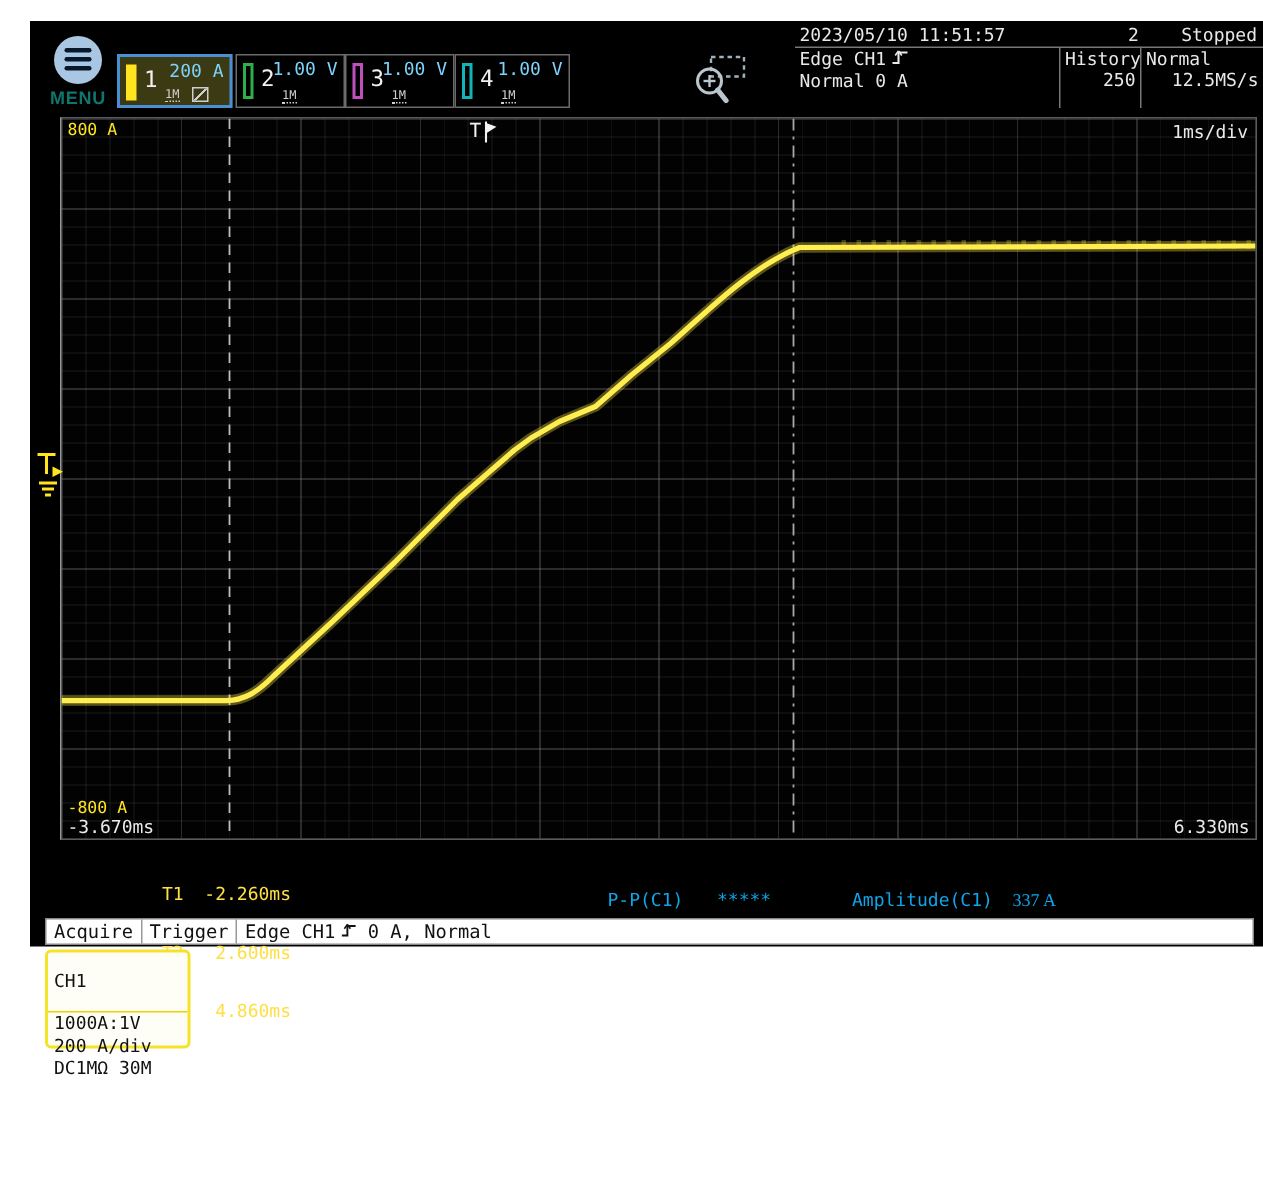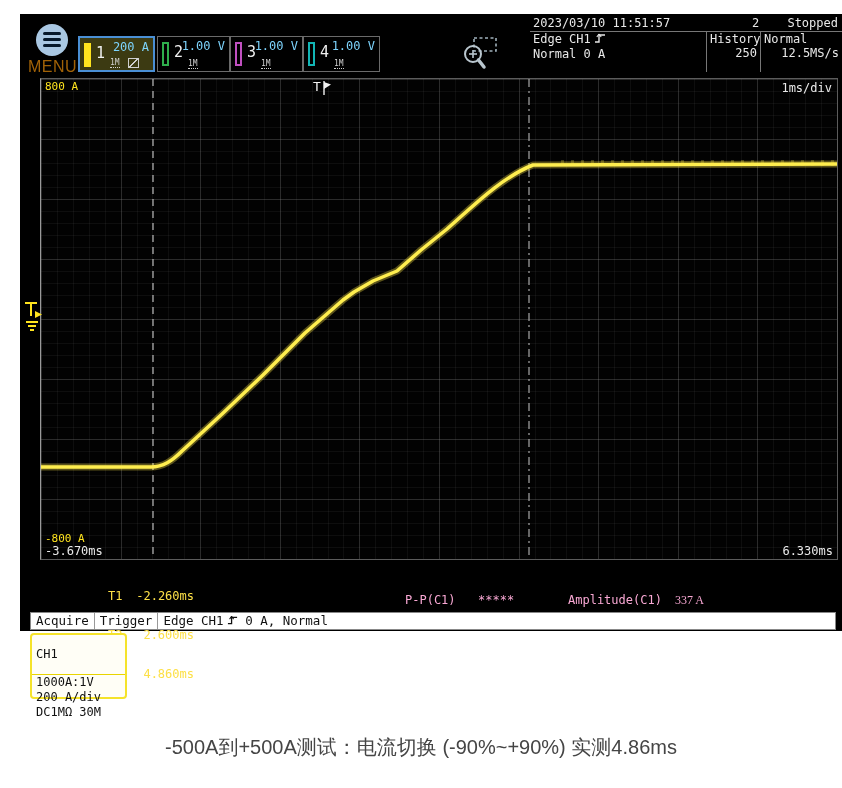--- a/index.html
+++ b/index.html
@@ -5,21 +5,21 @@
   html,body{margin:0;padding:0;background:#fff;}
   .page{position:relative;width:842px;height:788px;background:#ffffff;overflow:hidden;
         font-family:"DejaVu Sans Mono", monospace;}
   .scope{position:absolute;left:20px;top:14px;width:822px;height:617px;background:#000;color:#e8e8e8;}
 
   
   .menu-btn{position:absolute;left:8px;top:10px;width:48px;height:50px;cursor:pointer;text-align:center;}
   .menu-circle{position:absolute;left:8px;top:0;width:32px;height:32px;border-radius:50%;background:#a9c7e2;}
   .menu-circle i{position:absolute;left:7px;width:18px;height:3px;background:#06182a;border-radius:2px;}
   .menu-circle i:nth-child(1){top:8px}.menu-circle i:nth-child(2){top:14px}.menu-circle i:nth-child(3){top:20px}
-  .menu-label{position:absolute;left:0;top:34px;width:48px;font-size:16px;font-weight:normal;color:#a16207;
+  .menu-label{position:absolute;left:0;top:34px;width:48px;font-size:12px;font-weight:bold;color:#0f766e;
               font-family:"Liberation Sans",sans-serif;letter-spacing:.5px;}
 
   .chbox{position:absolute;top:22px;height:36px;border:1px solid #6a6a6a;box-sizing:border-box;background:#000;cursor:pointer;}
   .chbox.sel{background:#3c3a12;border:2px solid #4a8fd4;}
   .ch-bar{position:absolute;left:4px;top:5px;width:7px;height:24px;box-sizing:border-box;}
   .ch-num{position:absolute;left:16px;top:6px;font-size:15px;color:#f0f0f0;}
   .ch-val{position:absolute;right:4px;top:2px;font-size:12px;color:#7dd3fc;}
   .ch-imp{position:absolute;left:30px;bottom:2px;font-size:8px;color:#cfcfcf;border-bottom:1px dotted #cfcfcf;line-height:9px;}
   .probe-ic{position:absolute;left:48px;bottom:2px;width:11px;height:10px;border:1px solid #cfcfcf;box-sizing:border-box;
             background:linear-gradient(135deg,transparent 45%,#cfcfcf 45%,#cfcfcf 55%,transparent 55%);}
@@ -58,21 +58,21 @@
   .scale-top{left:4px;top:2px;}
   .scale-bot{left:4px;bottom:15px;}
   .time-left{left:4px;bottom:2px;font-size:12px;}
   .time-right{right:4px;bottom:2px;font-size:12px;}
   .ch-marker{position:absolute;left:2px;top:282px;}
 
   
   .meas{position:absolute;left:88px;top:550px;font-size:12px;line-height:13px;color:#fde047;white-space:pre;}
   .meas .mlabel{display:inline-block;width:22px;}
   .meas .mval{display:inline-block;width:64px;text-align:right;}
-  .meas2{position:absolute;top:579px;left:0;right:0;height:14px;font-size:12px;color:#f9a8d4;}
+  .meas2{position:absolute;top:579px;left:0;right:0;height:14px;font-size:12px;color:#0ea5e9;}
   .pp-l{position:absolute;left:385px;}  .pp-v{position:absolute;left:458px;}
   .amp-l{position:absolute;left:548px;} .amp-v{position:absolute;left:655px;font-family:Liberation Serif, serif;}
 
   
   .statusbar{position:absolute;left:10px;top:598px;width:806px;height:18px;background:#fff;color:#111;
              border:1px solid #888;box-sizing:border-box;display:flex;font-size:12.5px;line-height:16px;}
   .sb-cell{padding:0 5px;white-space:nowrap;}
   .sb-div{border-left:1px solid #999;}
   .sb-acq-val{width:328px;}
   .sb-trig-val{flex:1;}
@@ -131,21 +131,21 @@
         <rect x="16" y="4" width="22" height="13" fill="none" stroke="#9fb0ba" stroke-width="1.6" stroke-dasharray="3 2.5"></rect>
         <circle cx="15" cy="20" r="8" fill="none" stroke="#b9c6ce" stroke-width="2"></circle>
         <line x1="11" y1="20" x2="19" y2="20" stroke="#b9c6ce" stroke-width="1.6"></line>
         <line x1="15" y1="16" x2="15" y2="24" stroke="#b9c6ce" stroke-width="1.6"></line>
         <line x1="20.5" y1="26" x2="26" y2="33" stroke="#b9c6ce" stroke-width="3.5" stroke-linecap="round"></line>
       </svg>
     </div>
 
     <div class="info">
       <div class="info-row1">
-        <span class="dt">2023/03/10 11:51:57</span>
+        <span class="dt">2023/05/10 11:51:57</span>
         <span class="segcnt">2</span>
         <span class="runstate">Stopped</span>
       </div>
       <div class="trigbox">
         <div><span>Edge CH1</span><span class="edge-ic"><svg width="12" height="11" viewBox="0 0 12 11">
                 <path d="M1,9 H5 V2 H11" fill="none" stroke="#e8e8e8" stroke-width="1.4"></path>
                 <path d="M5,1 l-2.2,3 M5,1 l2.2,3" stroke="#e8e8e8" stroke-width="1.1" fill="none"></path>
               </svg></span></div>
         <div>Normal 0 A</div>
       </div>
@@ -209,14 +209,13 @@
     </div>
   </div>
 
   <div class="ch1-panel">
     <div class="ch1-title">CH1</div>
     <div class="ch1-line">1000A:1V</div>
     <div class="ch1-line">200 A/div</div>
     <div class="ch1-line">DC1MΩ 30M</div>
   </div>
 
-  <div class="caption">-500A到+500A测试：电流切换 (-90%~+90%) 实测4.86ms</div>
 </div>
 
 </body></html>

